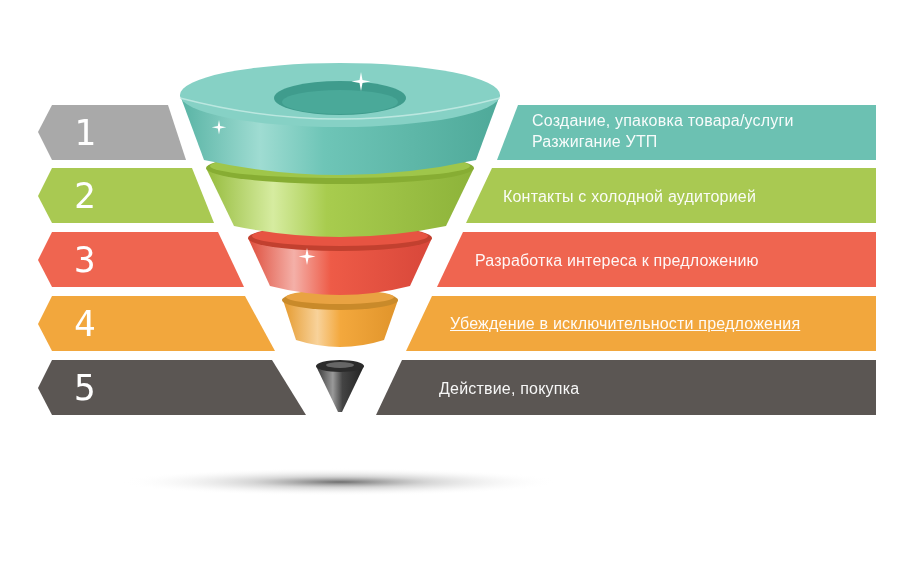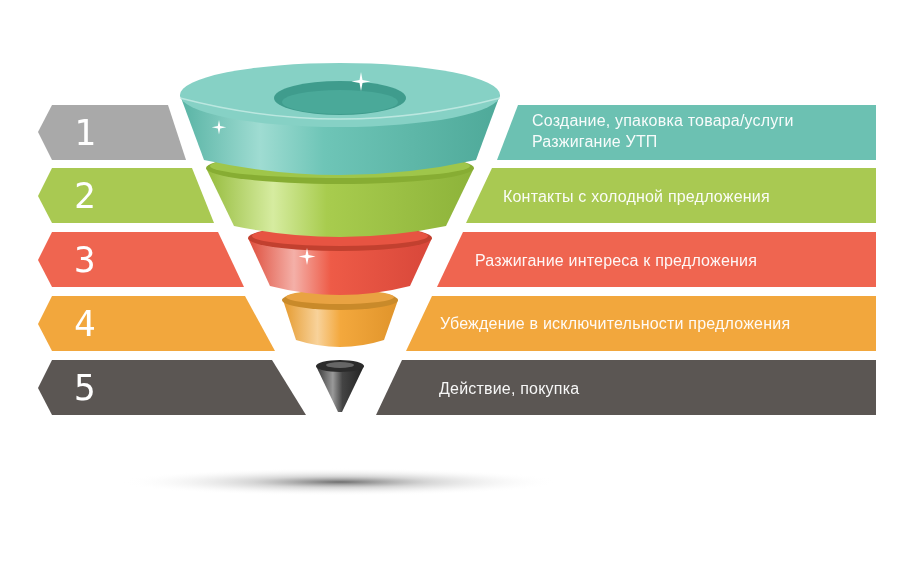--- a/index.html
+++ b/index.html
@@ -103,16 +103,16 @@
 <div class="num" style="left:74px;top:115px;">1</div>
 <div class="num" style="left:74px;top:178px;">2</div>
 <div class="num" style="left:74px;top:242px;">3</div>
 <div class="num" style="left:74px;top:306px;">4</div>
 <div class="num" style="left:74px;top:370px;">5</div>
 
 <div class="lbl" style="left:532px;top:110px;">
   <div>Создание, упаковка товара/услуги</div>
   <div>Разжигание УТП</div>
 </div>
-<div class="lbl" style="left:503px;top:186px;">Контакты с холодной предложения</div>
-<div class="lbl" style="left:475px;top:250px;">Разжигание интереса к предложения</div>
-<div class="lbl" style="left:440px;top:313px;">Убеждение в исключительности предложения</div>
+<div class="lbl" style="left:503px;top:186px;">Контакты с холодной аудиторией</div>
+<div class="lbl" style="left:475px;top:250px;">Разработка интереса к предложению</div>
+<div class="lbl" style="left:450px;top:313px;text-decoration:underline;">Убеждение в исключительности предложения</div>
 <div class="lbl" style="left:399px;top:378px;margin-left:40px;">Действие, покупка</div>
 
 </body></html>

